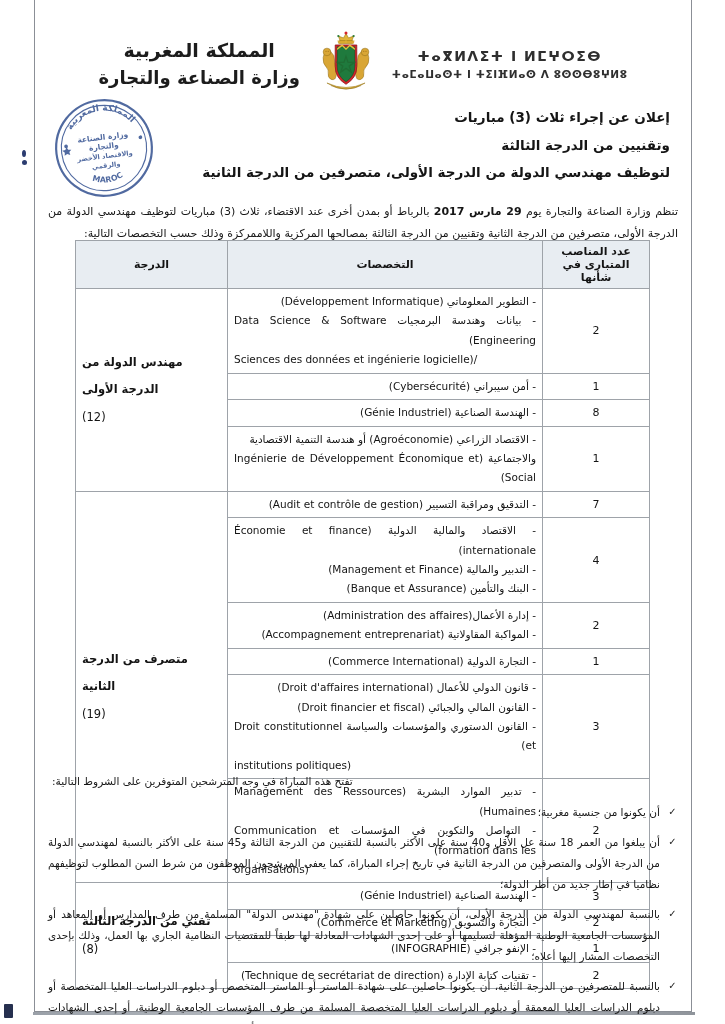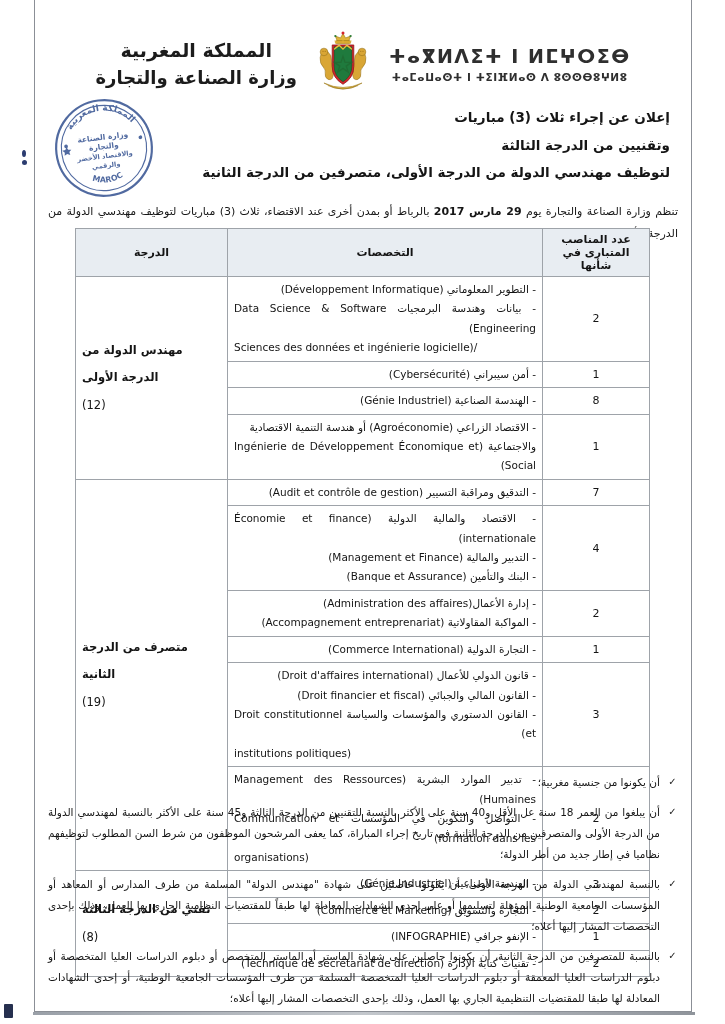--- a/index.html
+++ b/index.html
@@ -74,21 +74,21 @@
   }
   .head-ar-2 {
     font-family: "DejaVu Sans", sans-serif;
     font-size: 18px;
     font-weight: 700;
     color: #1c1c1c;
     white-space: nowrap;
   }
   .head-tif-1 {
     font-family: "DejaVu Sans", sans-serif;
-    font-size: 19px;
+    font-size: 14px;
     font-weight: 700;
     letter-spacing: 1.5px;
     color: #2f2f2f;
     white-space: nowrap;
     direction: ltr;
   }
   .head-tif-2 {
     font-family: "DejaVu Sans", sans-serif;
     font-size: 10.5px;
     font-weight: 700;
@@ -143,21 +143,21 @@
     line-height: 2.0;
     text-align: justify;
     color: #161616;
   }
   #intro b { font-weight: 700; }
 
   
   #table-wrap {
     position: absolute;
     left: 76px;
-    top: 228px;
+    top: 240px;
     width: 574px;
   }
   table.jobs {
     width: 100%;
     border-collapse: collapse;
     table-layout: fixed;
     font-size: 10.5px;
     color: #141414;
   }
   table.jobs th, table.jobs td {
@@ -446,20 +446,21 @@
           <td class="count">2</td>
           <td class="spec">
             <span class="line just">- تقنيات كتابة الإدارة (Technique de secrétariat de direction)</span>
           </td>
         </tr>
       </tbody>
   </table>
 </div>
 
 <div id="conditions">
+  <div id="cond-lead">تفتح هذه المباراة في وجه المترشحين المتوفرين على الشروط التالية:</div>
   <div id="cond-list">
       <div class="cond-item">
         <span class="cond-check">✓</span>
         <div class="cond-text short">أن يكونوا من جنسية مغربية؛</div>
       </div>
       <div class="cond-item">
         <span class="cond-check">✓</span>
         <div class="cond-text">أن يبلغوا من العمر 18 سنة عل الأقل و40 سنة على الأكثر بالنسبة للتقنيين من الدرجة الثالثة و45 سنة على الأكثر بالنسبة لمهندسي الدولة من الدرجة الأولى والمتصرفين من الدرجة الثانية في تاريخ إجراء المباراة، كما يعفى المرشحون الموظفون من شرط السن المطلوب لتوظيفهم نظاميا في إطار جديد من أطر الدولة؛</div>
       </div>
       <div class="cond-item">

